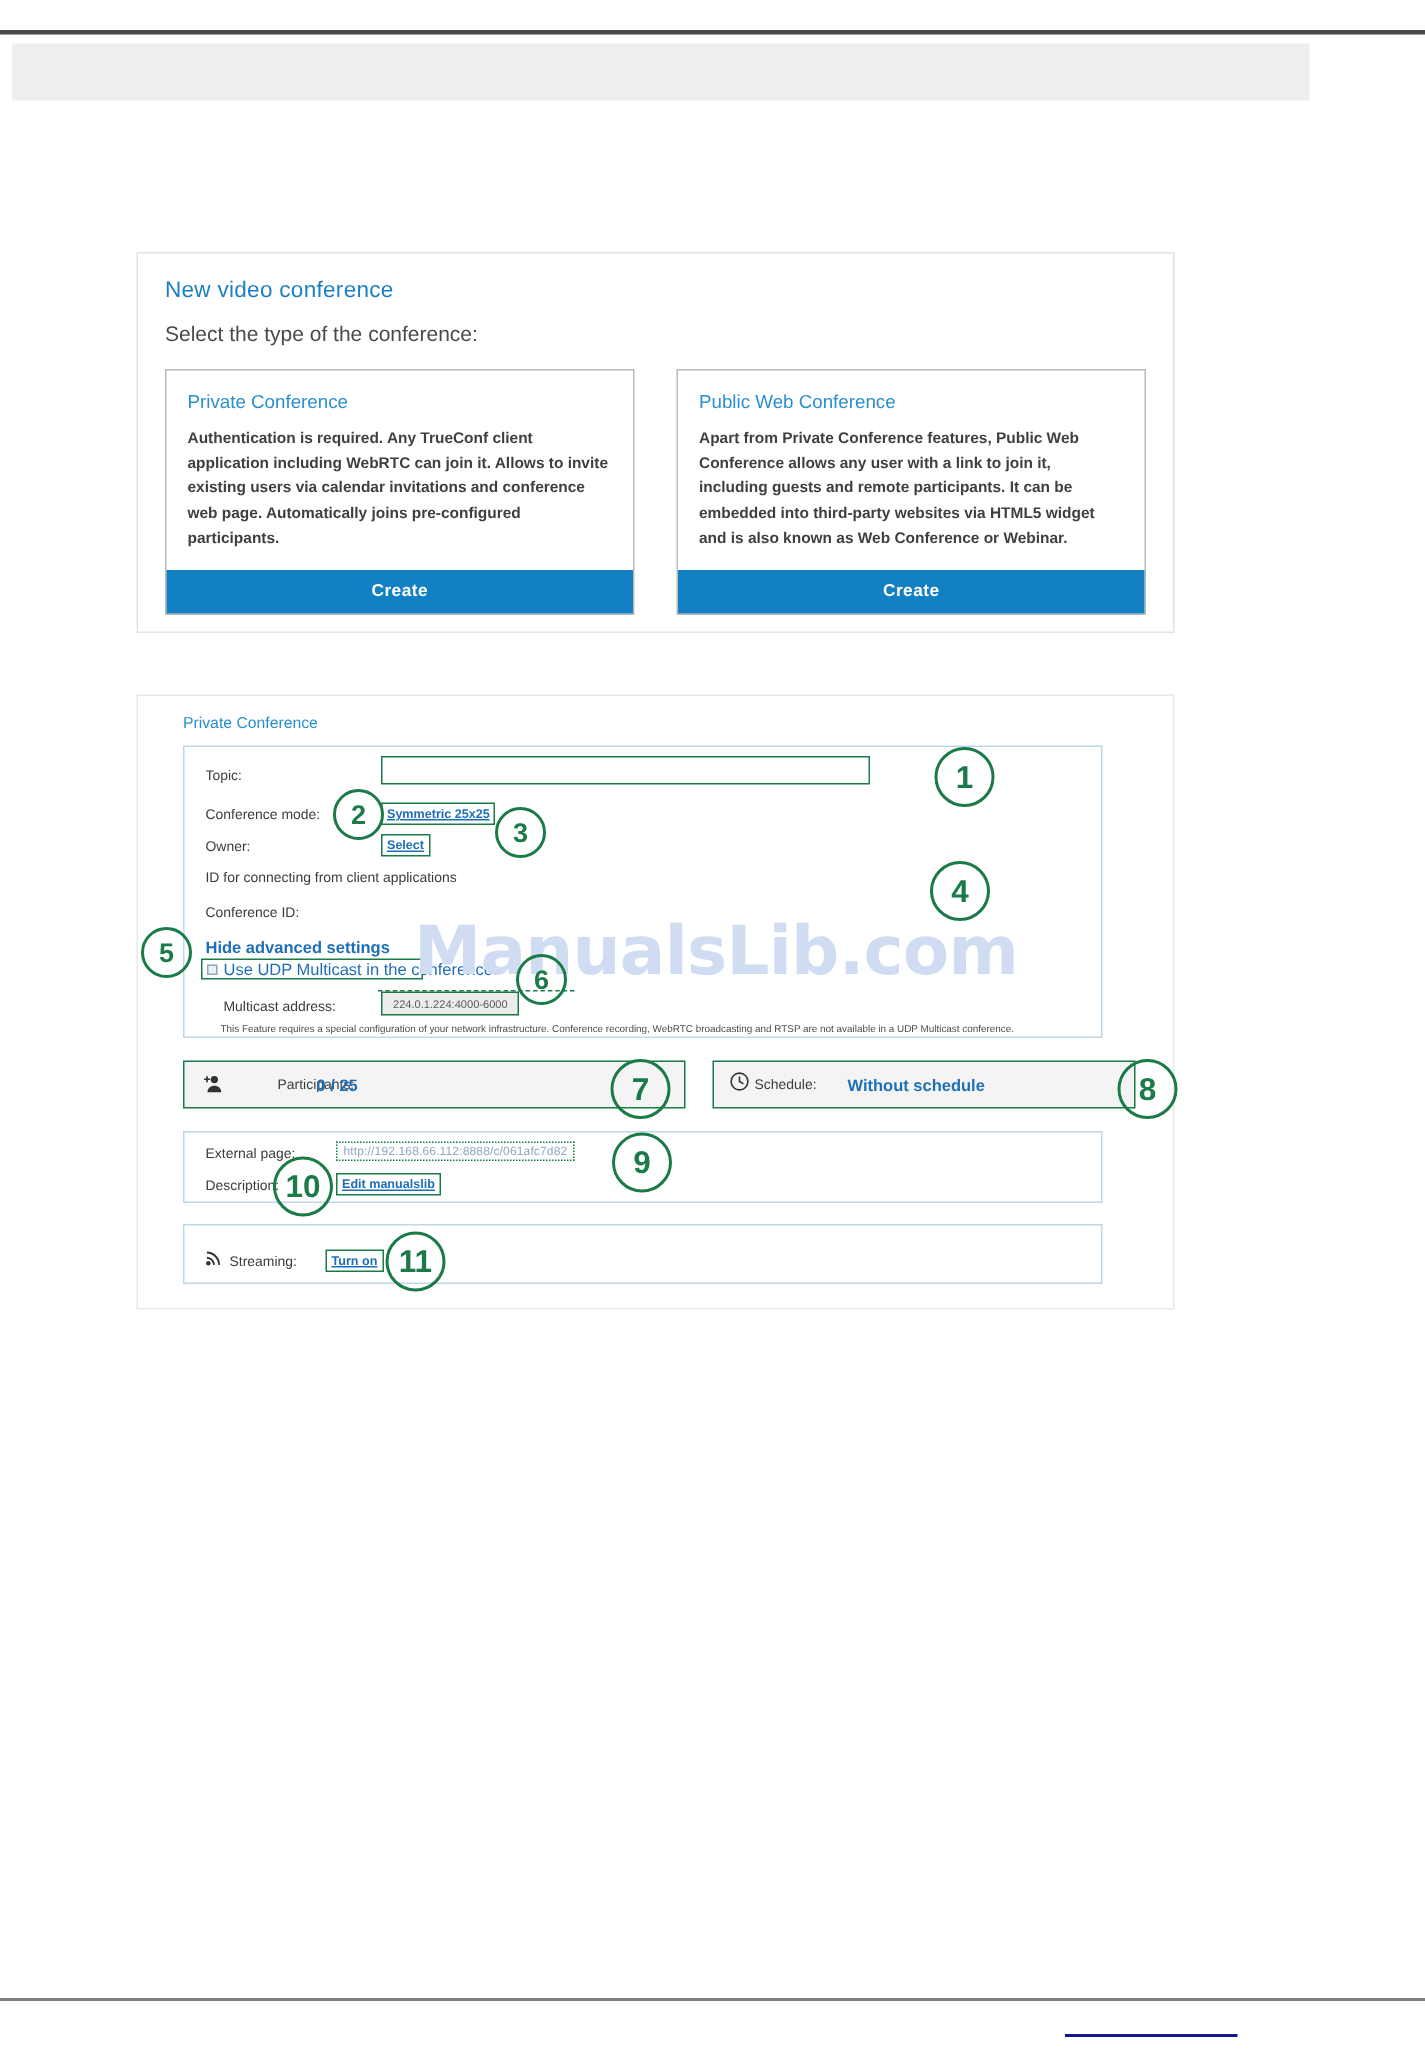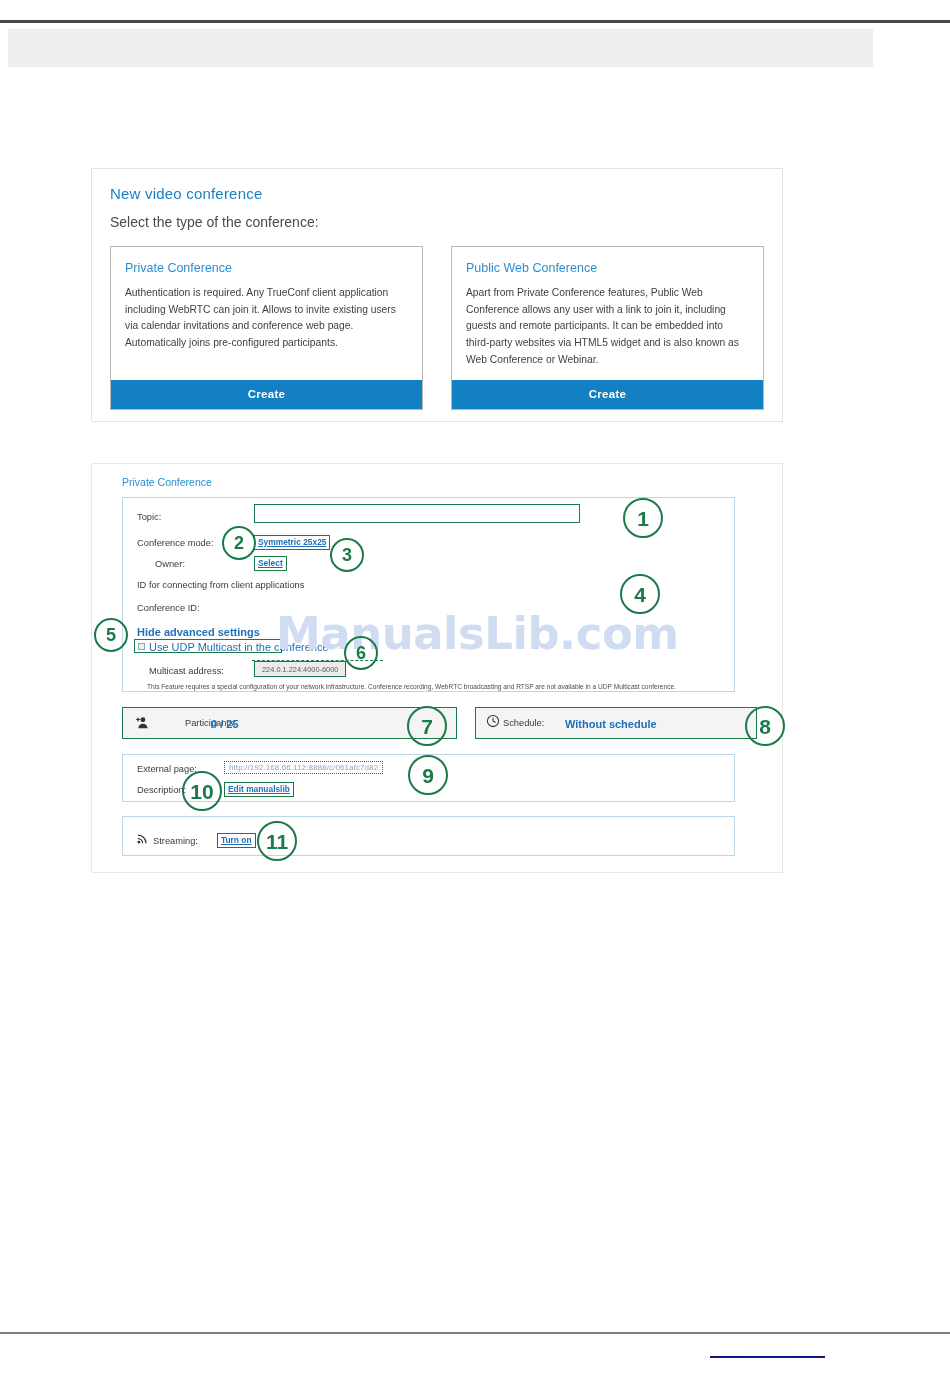--- a/index.html
+++ b/index.html
@@ -49,21 +49,21 @@
   }
   .conf-card {
     width:323px; border:1px solid #b9b9b9; background:#fff;
     display:flex; flex-direction:column;
   }
   .conf-card .ct {
     font-size:12.5px; color:#2a8fd0; padding:14px 14px 0 14px; font-weight:400;
   }
   .conf-card .cd {
     font-size:10.3px; line-height:1.62; color:#3f3f3f;
-    padding:10px 14px 12px 14px; flex:1 1 auto;
+    padding:10px 14px 12px 14px; flex:1 1 auto;font-weight:bold;
   }
   .conf-card .cbtn {
     background:#1480c4; color:#ffffff; text-align:center;
     font-size:11.5px; font-weight:bold; padding:8px 0 9px 0;
     letter-spacing:.3px; cursor:pointer;
   }
   .card-left .cd { min-height:98px; }
   .card-right .cd { min-height:98px; }
 
   
@@ -174,21 +174,21 @@
   <div class="pc-title">Private Conference</div>
 
   <div class="gbox panel-main"></div>
 
   <div class="lbl" style="left:45px; top:48px;">Topic:</div>
   <div class="field" style="left:162px; top:40px; width:326px; height:19px;"></div>
 
   <div class="lbl" style="left:45px; top:74px;">Conference mode:</div>
   <div class="glink" style="left:162px; top:71px;">Symmetric 25x25</div>
 
-  <div class="lbl" style="left:45px; top:95px;margin-left:18px;">Owner:</div>
+  <div class="lbl" style="left:45px; top:95px;">Owner:</div>
   <div class="glink" style="left:162px; top:92px;">Select</div>
 
   <div class="lbl" style="left:45px; top:116px;">ID for connecting from client applications</div>
 
   <div class="lbl" style="left:45px; top:139px;">Conference ID:</div>
 
   <div class="plainlink" style="left:45px; top:162px;">Hide advanced settings</div>
 
   <div class="gbox" style="left:42px; top:175px; width:148px; height:14px;"></div>
   <div class="cbx" style="left:46px; top:179px;"></div>

